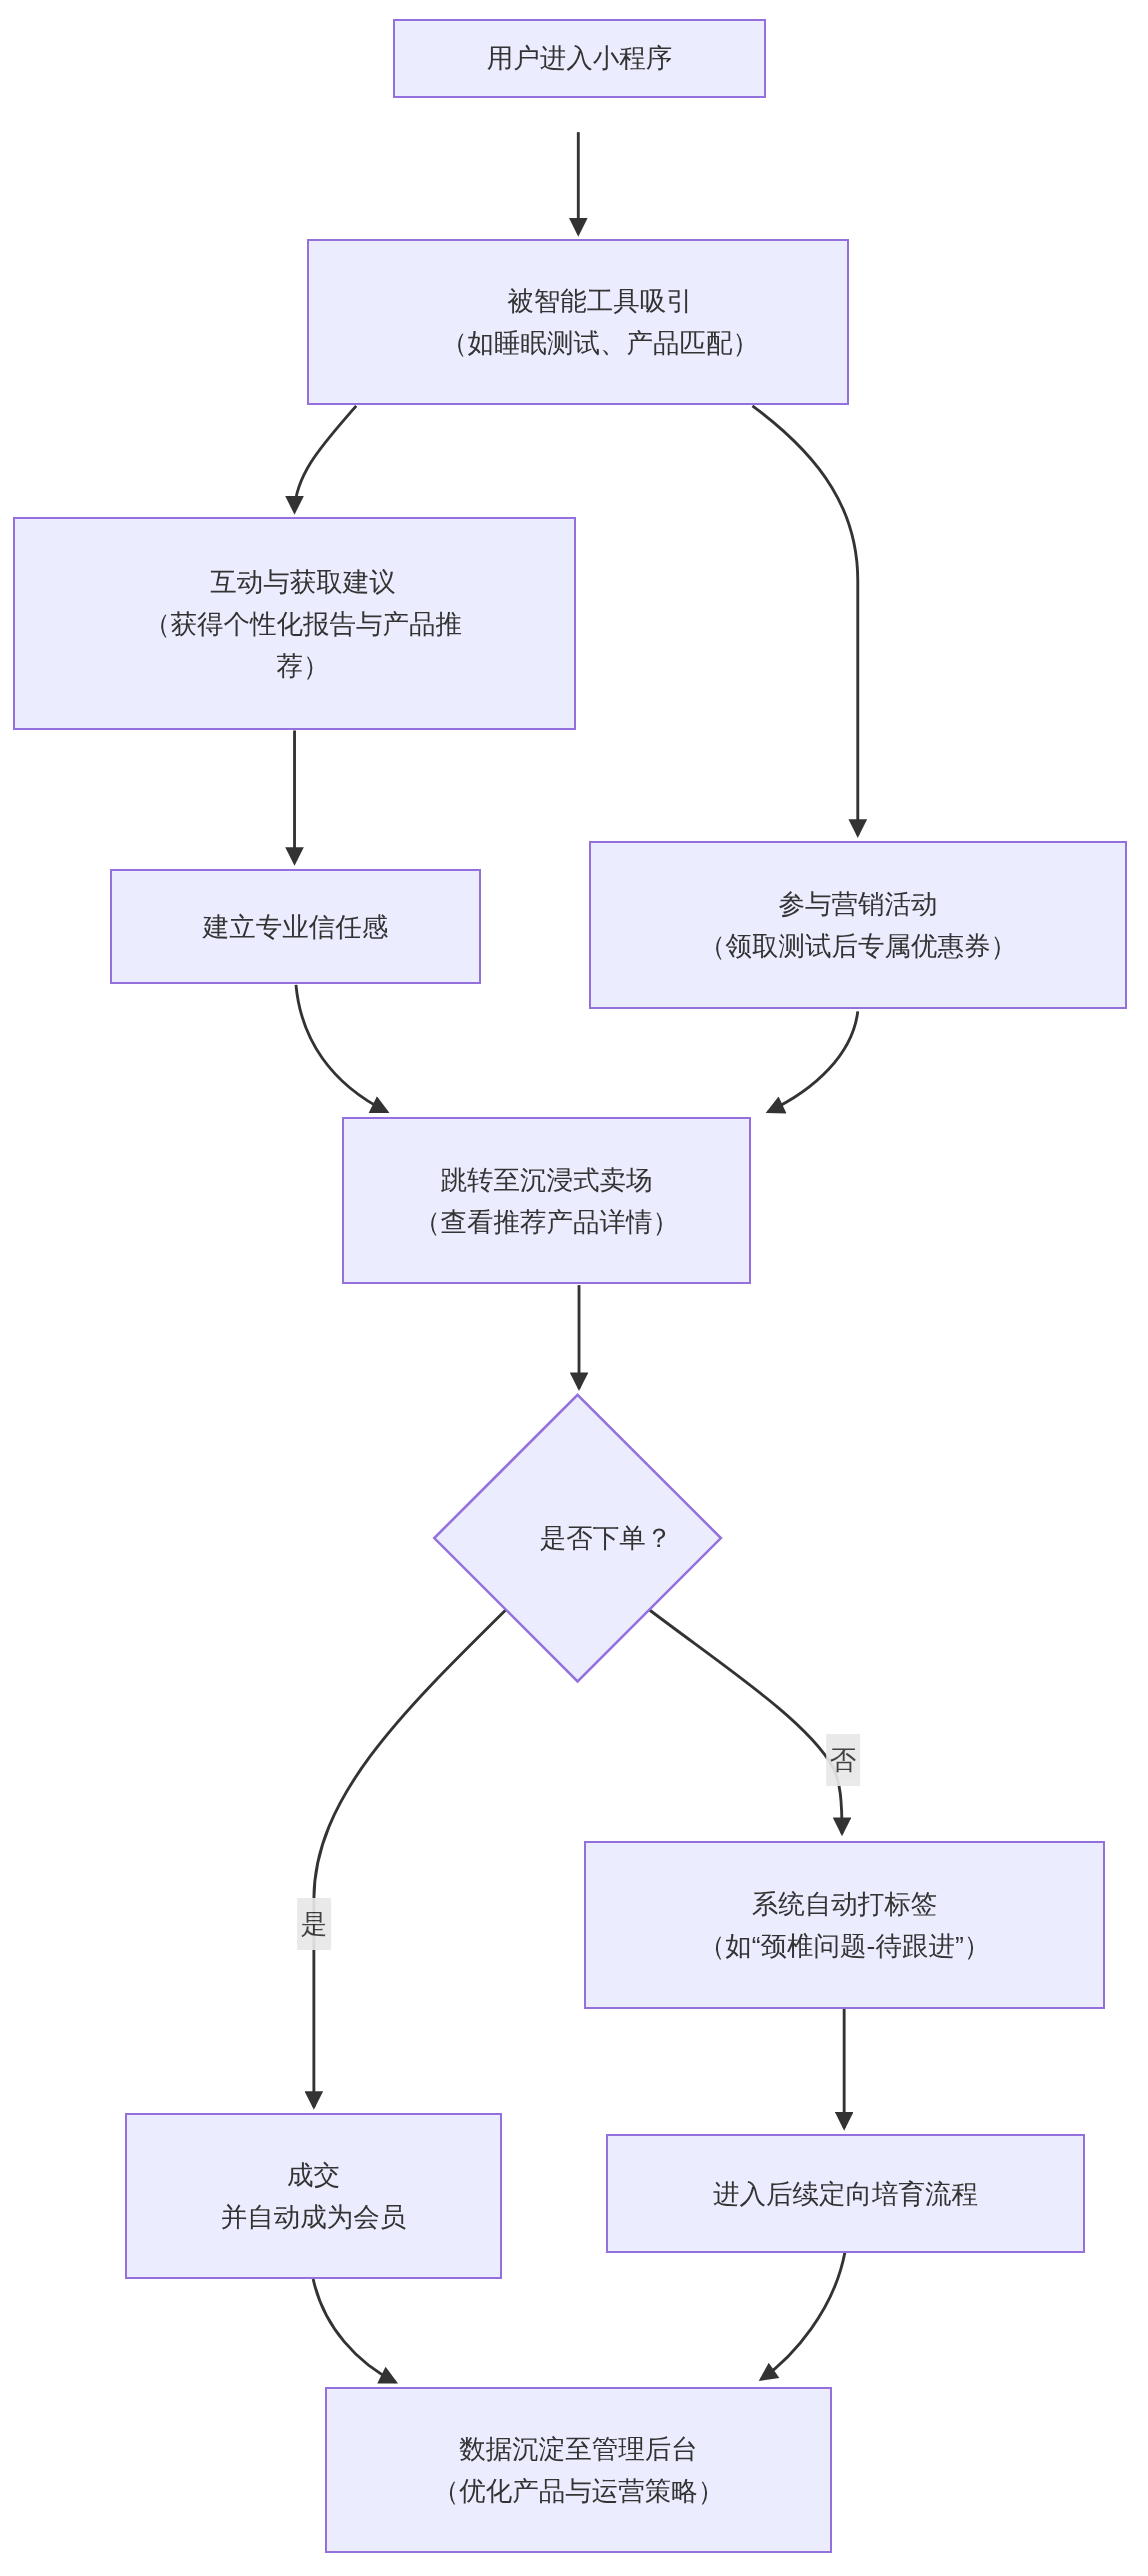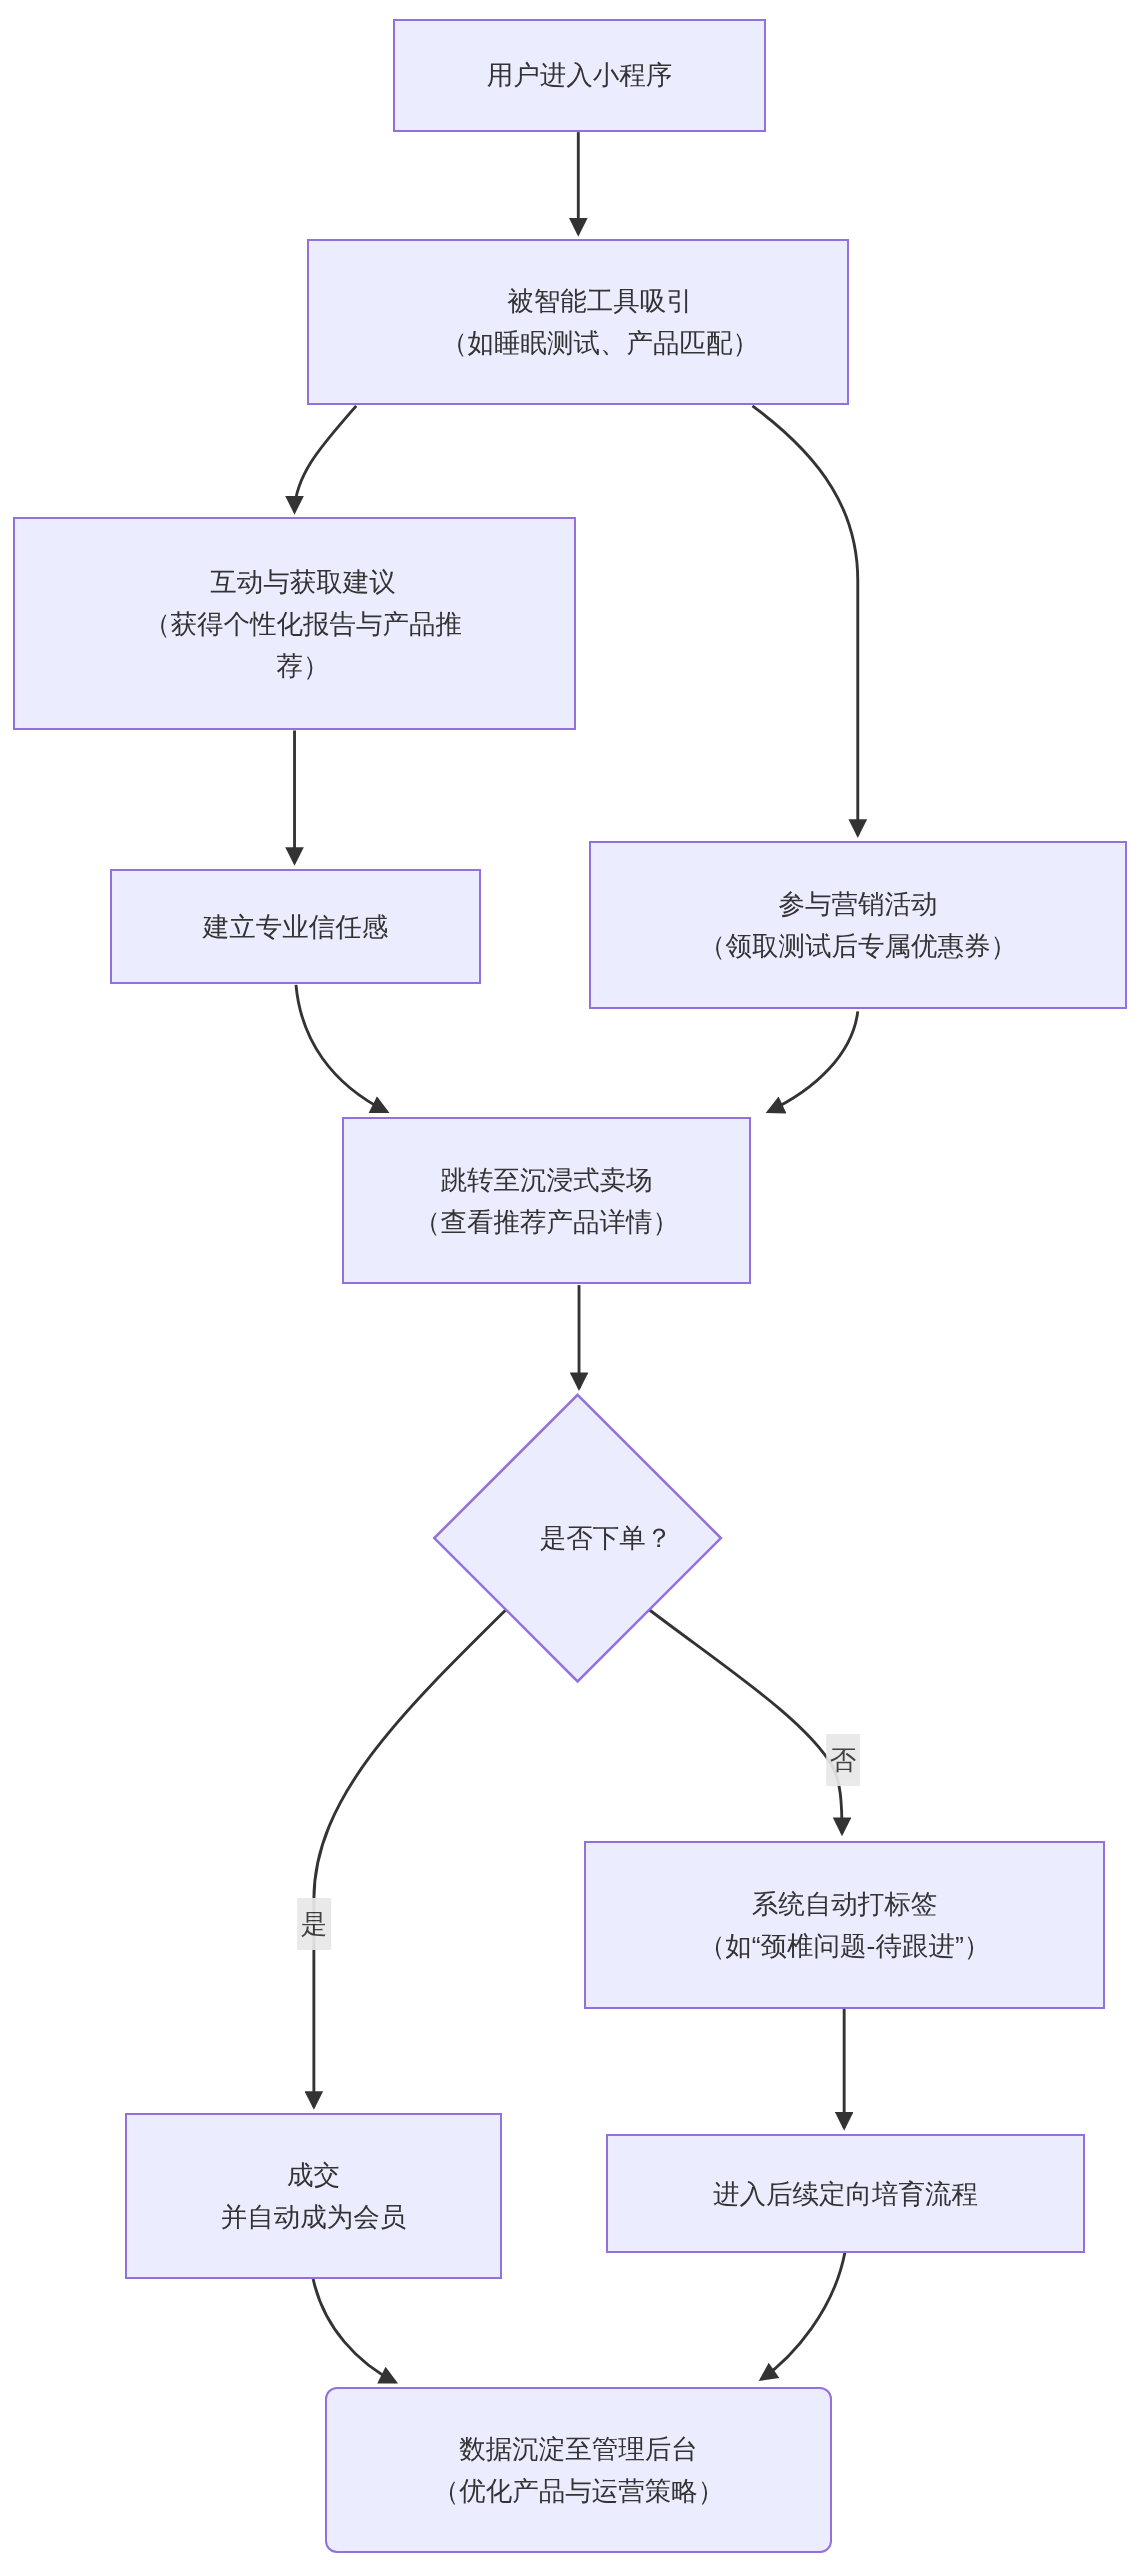--- a/index.html
+++ b/index.html
@@ -65,31 +65,31 @@
     transform:translate(-50%,-50%);
     background:var(--label-bg);
     opacity:0.92;
     color:var(--text-color);
     font-size:26.5px;
     line-height:29px;
     padding:11.5px 3.6px;
     text-align:center;
   }
   
-  #node-enter     {left:393px; top:18.6px;   width:373px; height:113px;}
+  #node-enter     {left:393px; top:18.6px;   width:373px; height:79px;}
   #node-attract   {left:307px; top:239px;  width:542px; height:166px;padding-left:44px;}
   #node-interact  {left:13px;  top:517px;  width:563px; height:213px;padding-left:17px;}
   #node-trust     {left:110px; top:869px; width:371px; height:115px;}
   #node-marketing {left:589px; top:841px; width:538px; height:168px;}
   #node-store     {left:342px; top:1117px; width:409px; height:167px;}
   #node-decision  {left:578px; top:1538px;margin-left:28px;}
   #node-tagging   {left:584px; top:1841px; width:521px; height:168px;}
   #node-deal      {left:125px; top:2113px; width:377px; height:166px;}
   #node-nurture   {left:606px; top:2134px; width:479px; height:119px;font-family:Liberation Serif, serif;}
-  #node-backend   {left:325px; top:2387px; width:507px; height:166px;border-radius:12px;}
+  #node-backend   {left:325px; top:2387px; width:507px; height:166px;}
   #edge-label-yes {left:314px;  top:1924px;}
   #edge-label-no  {left:843px; top:1760px;}
 </style>
 </head>
 <body>
 
 <div id="canvas">
 
   <svg id="edge-layer" viewBox="0 0 1602 3594" xmlns="http://www.w3.org/2000/svg">
     <defs>

